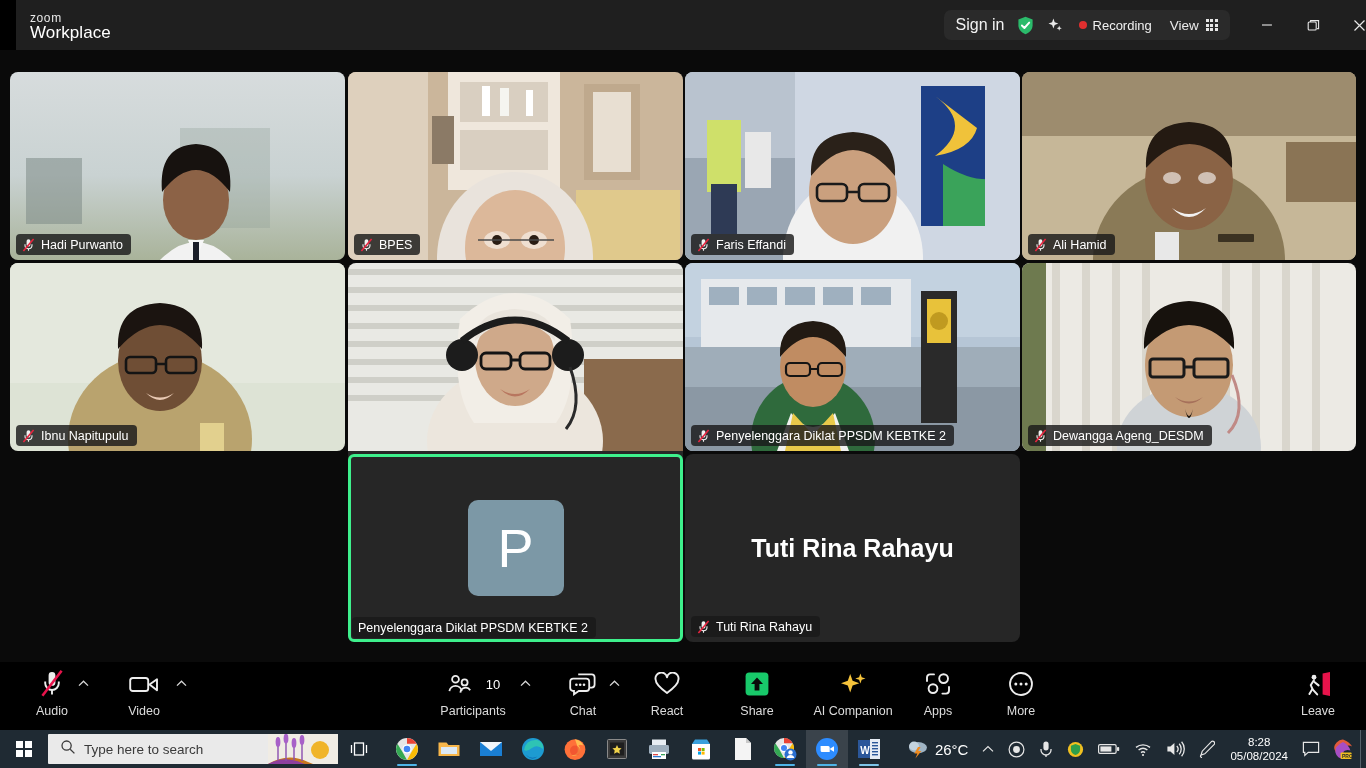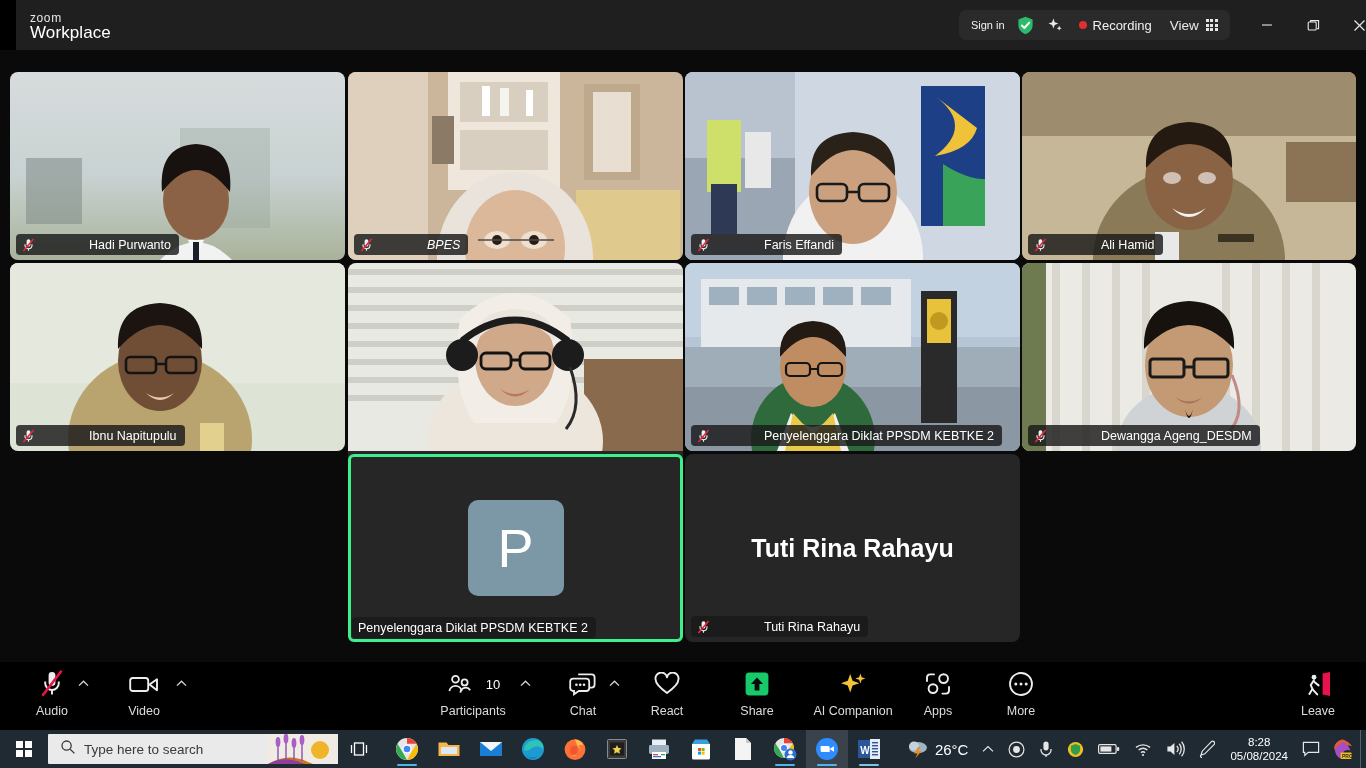--- a/index.html
+++ b/index.html
@@ -32,21 +32,21 @@
   .tb-right {
     position: absolute; right: 0; top: 0; height: 50px;
     display: flex; align-items: center;
   }
   .tb-pill {
     display: flex; align-items: center; gap: 0px;
     background: #2a2a2a; border-radius: 7px;
     height: 30px; padding: 0 12px;
   }
   .tb-pill .signin {
-    color: #f2f2f2; font-size: 11px; margin-right: 12px;
+    color: #f2f2f2; font-size: 16px; margin-right: 12px;
   }
   .shield-icon { width: 17px; height: 19px; margin-right: 13px; display:block; }
   .spark-icon  { width: 16px; height: 16px; margin-right: 16px; display:block; }
   .rec-wrap { display: flex; align-items: center; margin-right: 18px; }
   .rec-dot { width: 8px; height: 8px; border-radius: 50%; background: #e02f2f; margin-right: 6px; }
   .rec-text { color: #f0f0f0; font-size: 13px; }
   .view-wrap { display: flex; align-items: center; }
   .view-text { color: #eaeaea; font-size: 13.5px; margin-right: 7px; }
   .grid-icon { display: grid; grid-template-columns: repeat(3, 3px); grid-template-rows: repeat(3, 3px); gap: 1.6px; }
   .grid-icon i { background: #e6e6e6; display:block; width:3px; height:3px; }
@@ -74,21 +74,20 @@
   .tile .vid { position:absolute; inset:0; }
 
   .namebar {
     position: absolute; left: 6px; bottom: 5px;
     display: flex; align-items: center;
     background: rgba(26,26,26,.82);
     border-radius: 4px;
     height: 21px;
     padding: 0 8px 0 6px;
     max-width: calc(100% - 14px);
-    gap: 48px;
   }
   .namebar .mic { width: 13px; height: 14px; margin-right: 6px; flex: 0 0 auto; }
   .namebar .nm {
     color: #fff; font-size: 12.5px; white-space: nowrap;
     overflow: hidden; text-overflow: ellipsis;
   }
   .tile.speaking { outline: 3px solid #3ef08c; outline-offset: -3px; border-radius: 6px; }
 
   .avatar-box {
     position: absolute; left: 50%; top: 50%;
@@ -253,21 +252,21 @@
       <svg class="mic" viewBox="0 0 13 14">
         <path d="M6.5 1.2 a1.9 1.9 0 0 1 1.9 1.9 v3.6 a1.9 1.9 0 0 1 -3.8 0 V3.1 A1.9 1.9 0 0 1 6.5 1.2Z" fill="#f0f0f0"></path>
         <path d="M3 6.3 v1 a3.5 3.5 0 0 0 7 0 v-1" stroke="#f0f0f0" stroke-width="1.1" fill="none"></path>
         <path d="M6.5 10.8 v2" stroke="#f0f0f0" stroke-width="1.1"></path>
         <path d="M1.4 12.9 L11.6 1.1" stroke="#e8243f" stroke-width="1.6"></path>
       </svg>
       <span class="nm">Hadi Purwanto</span>
     </div>
   </div>
 
-  <div class="tile" style="left:348px; top:22px; width:335px; height:188px;font-style:italic;">
+  <div class="tile" style="left:348px; top:22px; width:335px; height:188px;">
     <svg class="vid" viewBox="0 0 335 188" preserveAspectRatio="none">
       <rect width="335" height="188" fill="#cbb69b"></rect>
       <rect x="0" y="0" width="80" height="188" fill="#ded0bd"></rect>
       <rect x="100" y="0" width="112" height="118" fill="#efe7dc"></rect>
       <rect x="112" y="10" width="88" height="40" fill="#d9cfc1"></rect>
       <rect x="112" y="58" width="88" height="40" fill="#d9cfc1"></rect>
       <rect x="134" y="14" width="8" height="30" fill="#fff"></rect>
       <rect x="152" y="16" width="9" height="28" fill="#f5f5f0"></rect>
       <rect x="178" y="18" width="7" height="26" fill="#fff"></rect>
       <rect x="236" y="12" width="56" height="96" fill="#bfa98d"></rect>

